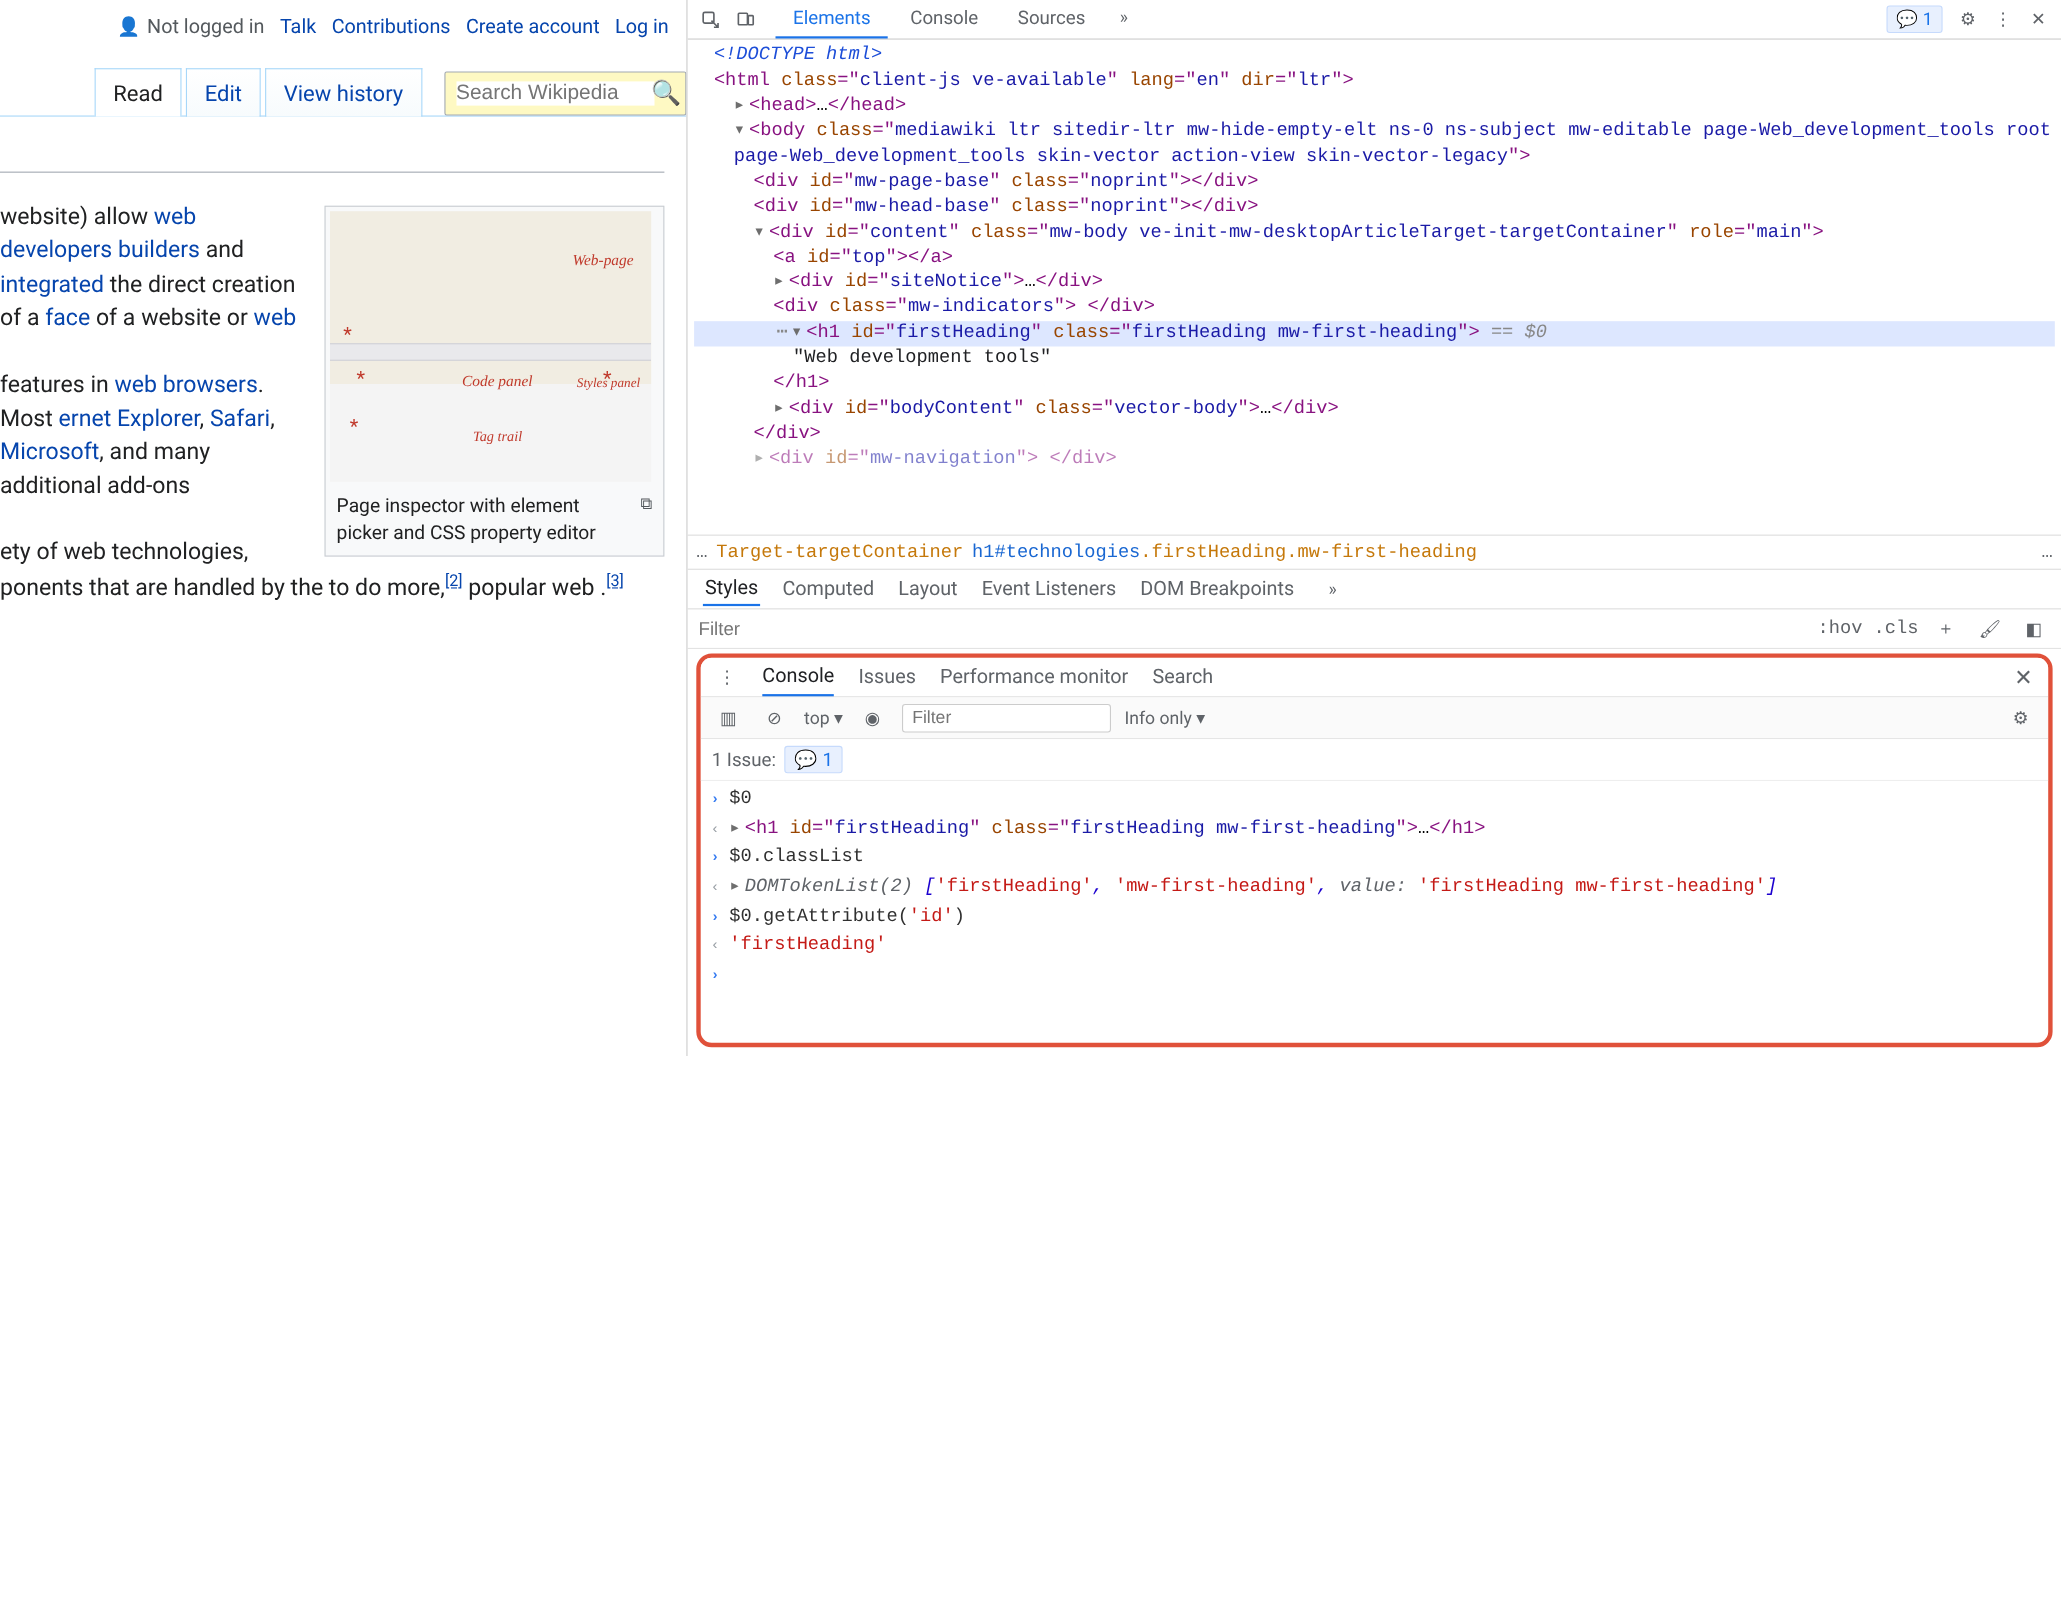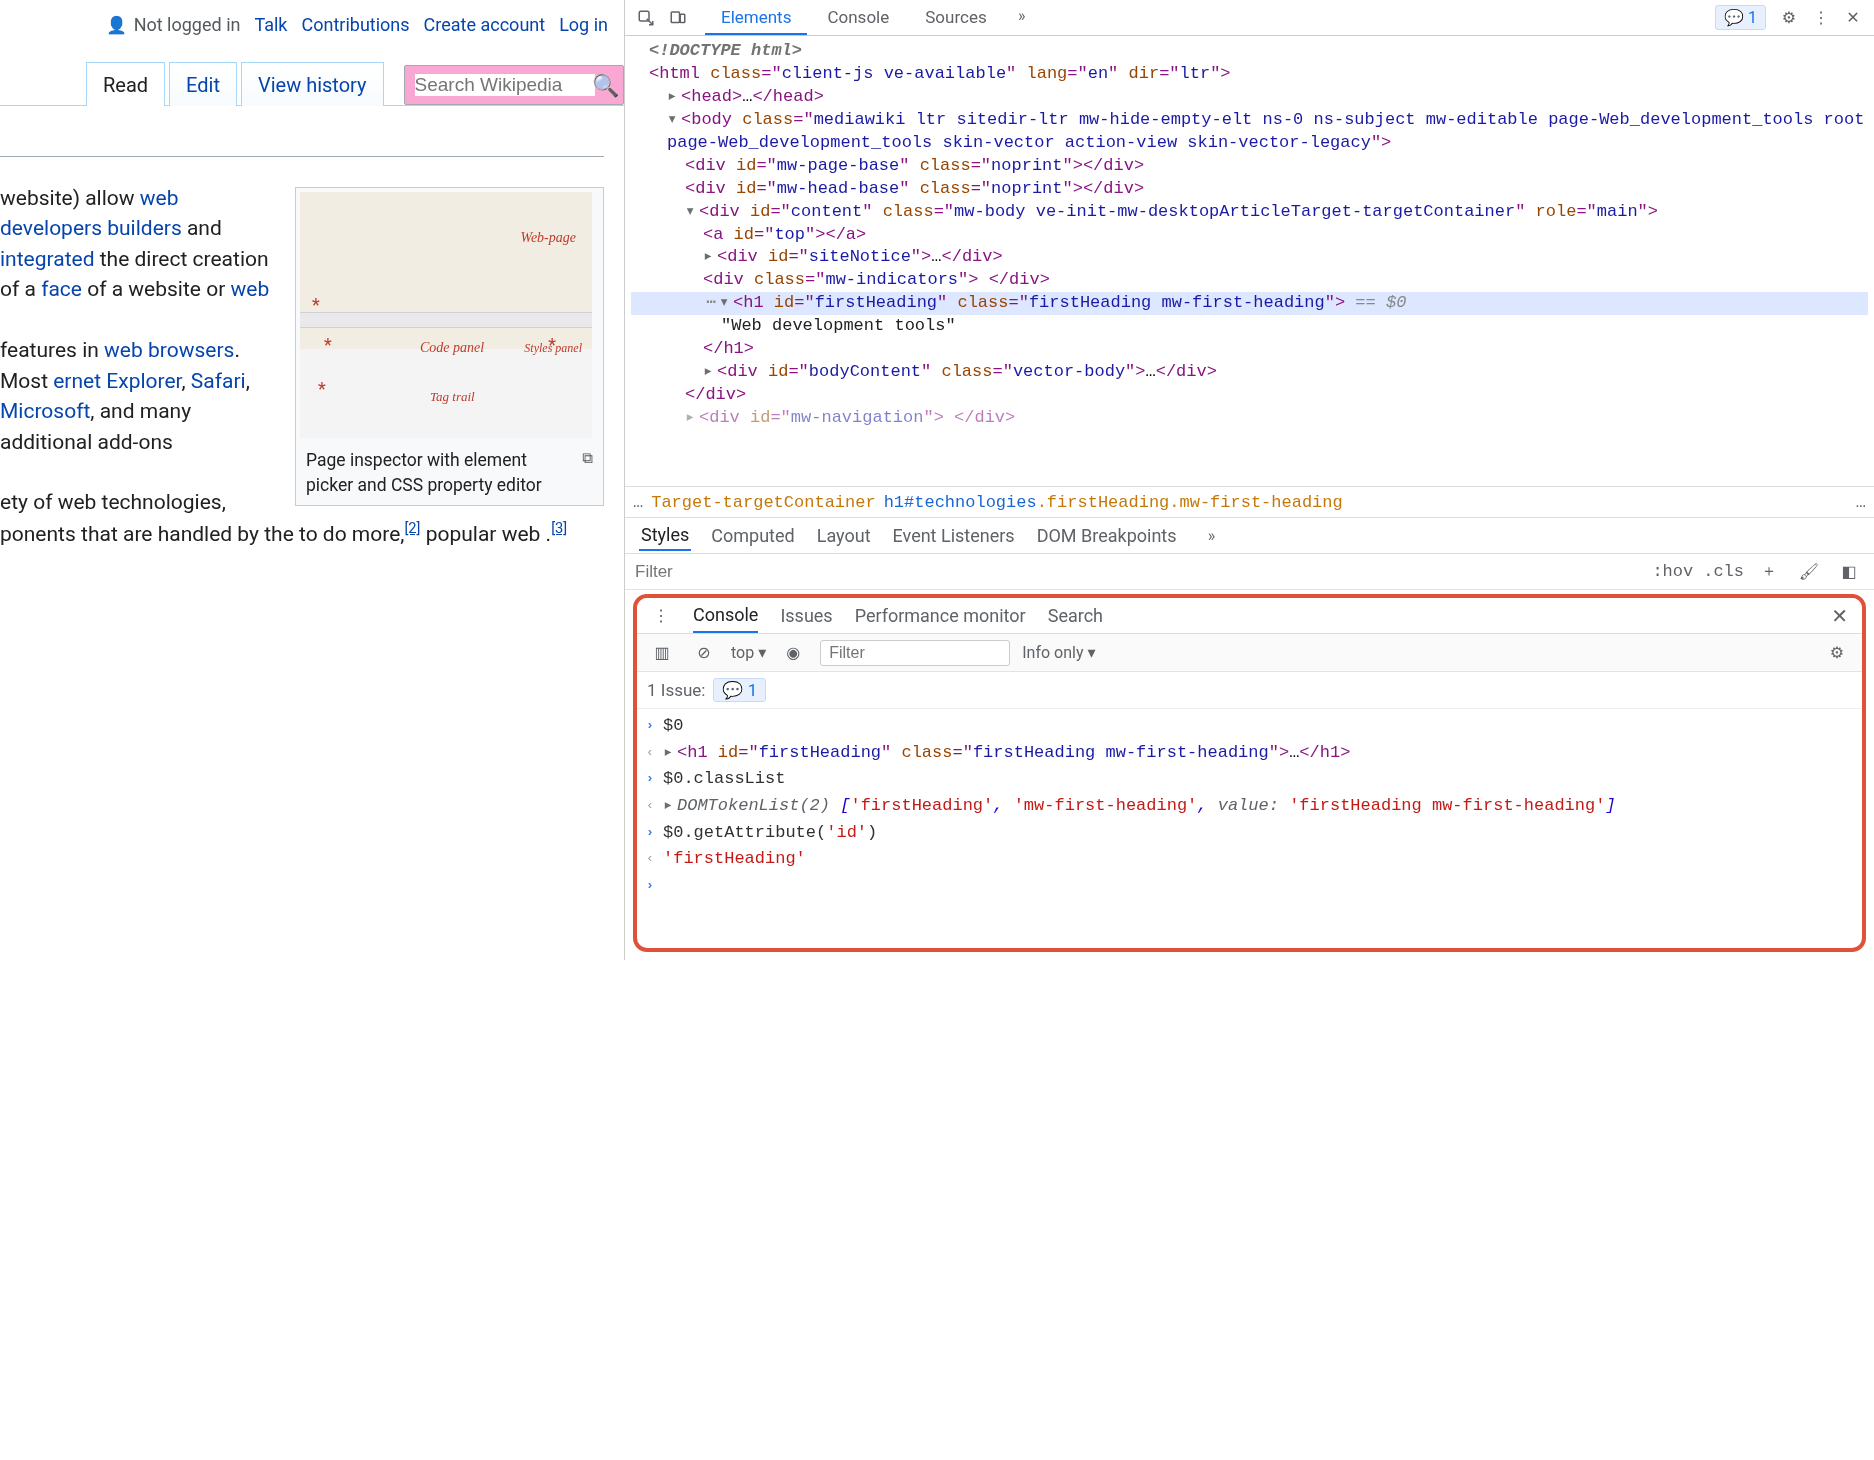--- a/index.html
+++ b/index.html
@@ -65,21 +65,21 @@
   .searchbox {
     margin-left: 16px;
     display: flex;
     align-items: center;
     border: 1px solid #a2a9b1;
     border-radius: 2px;
     height: 40px;
     flex: 1;
     max-width: 280px;
     padding: 0 6px 0 10px;
-    background: #f9a8d4;
+    background: #fef9c3;
   }
   .searchbox input {
     border: none; outline: none; font-size: 19px; width: 100%; color: #72777d;
   }
   .search-mag {
     width: 22px; height: 22px; display: flex; align-items: center; justify-content: center;
     font-size: 22px; color: #54595d; cursor: pointer;
   }
 
   .article-area {
@@ -172,21 +172,21 @@
     line-height: 1.35;
   }
   .dom-line { white-space: pre-wrap; word-break: break-all; padding-left: 0; }
   .ind1 { padding-left: 18px; } .ind2{padding-left:36px;} .ind3{padding-left:54px;} .ind4{padding-left:72px;} .ind5{padding-left:90px;}
   .caret { display:inline-block; width:12px; color:#6e6e6e; margin-right:2px;}
   .tagc  { color:#881280; } 
   .tname { color:#881280; } 
   .attr  { color:#994500;text-align:right; }
   .aval  { color:#1a1aa6; }
   .txt   { color:#202124; }
-  .psel  { color:#737373; font-style: italic; font-weight: bold; }
+  .psel  { color:#1d4ed8; font-style: italic; }
   .eq0   { color:#888; font-style: italic; }
   .sel-row { background:#dde7ff; }
   .dots-gutter { display:inline-block; width:16px; text-align:center; color:#888; }
 
   .crumb-bar {
     height: 32px; border-top: 1px solid #ddd; border-bottom:1px solid #ddd;
     display:flex; align-items:center; padding: 0 8px; gap: 8px;
     font-size: 17px; color:#5f6368; overflow:hidden; white-space:nowrap;
   }
   .crumb-sel { color:#1967d2; }

